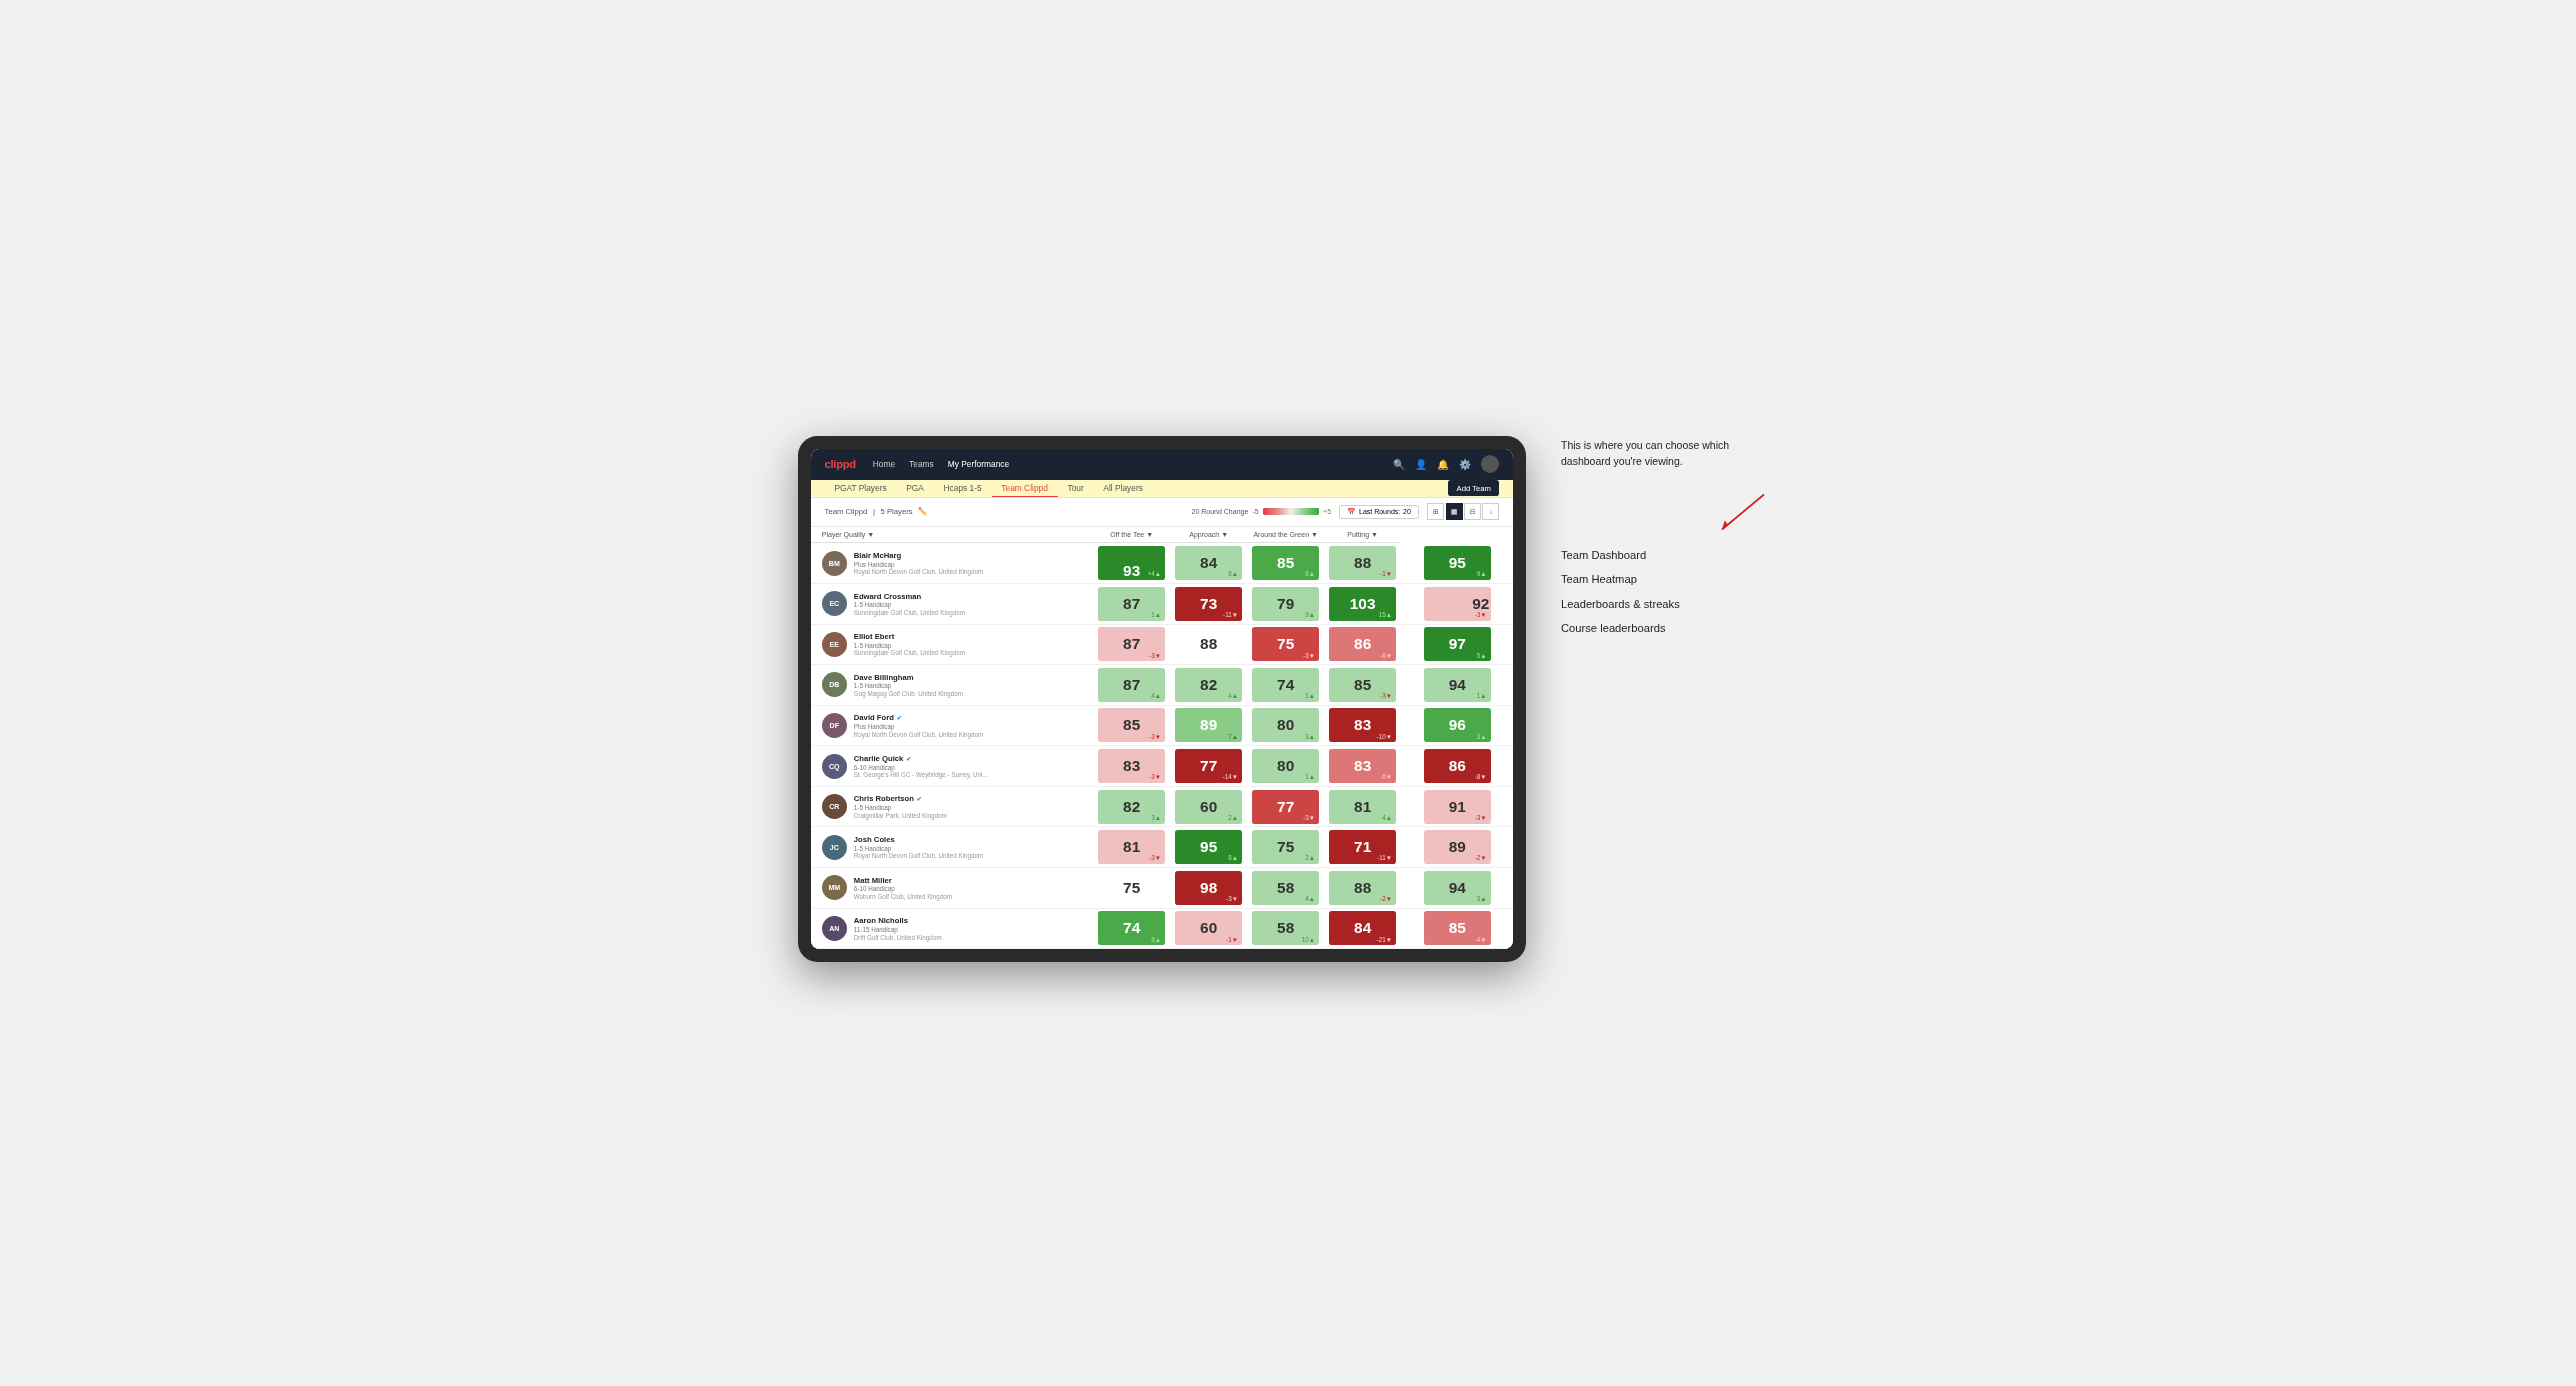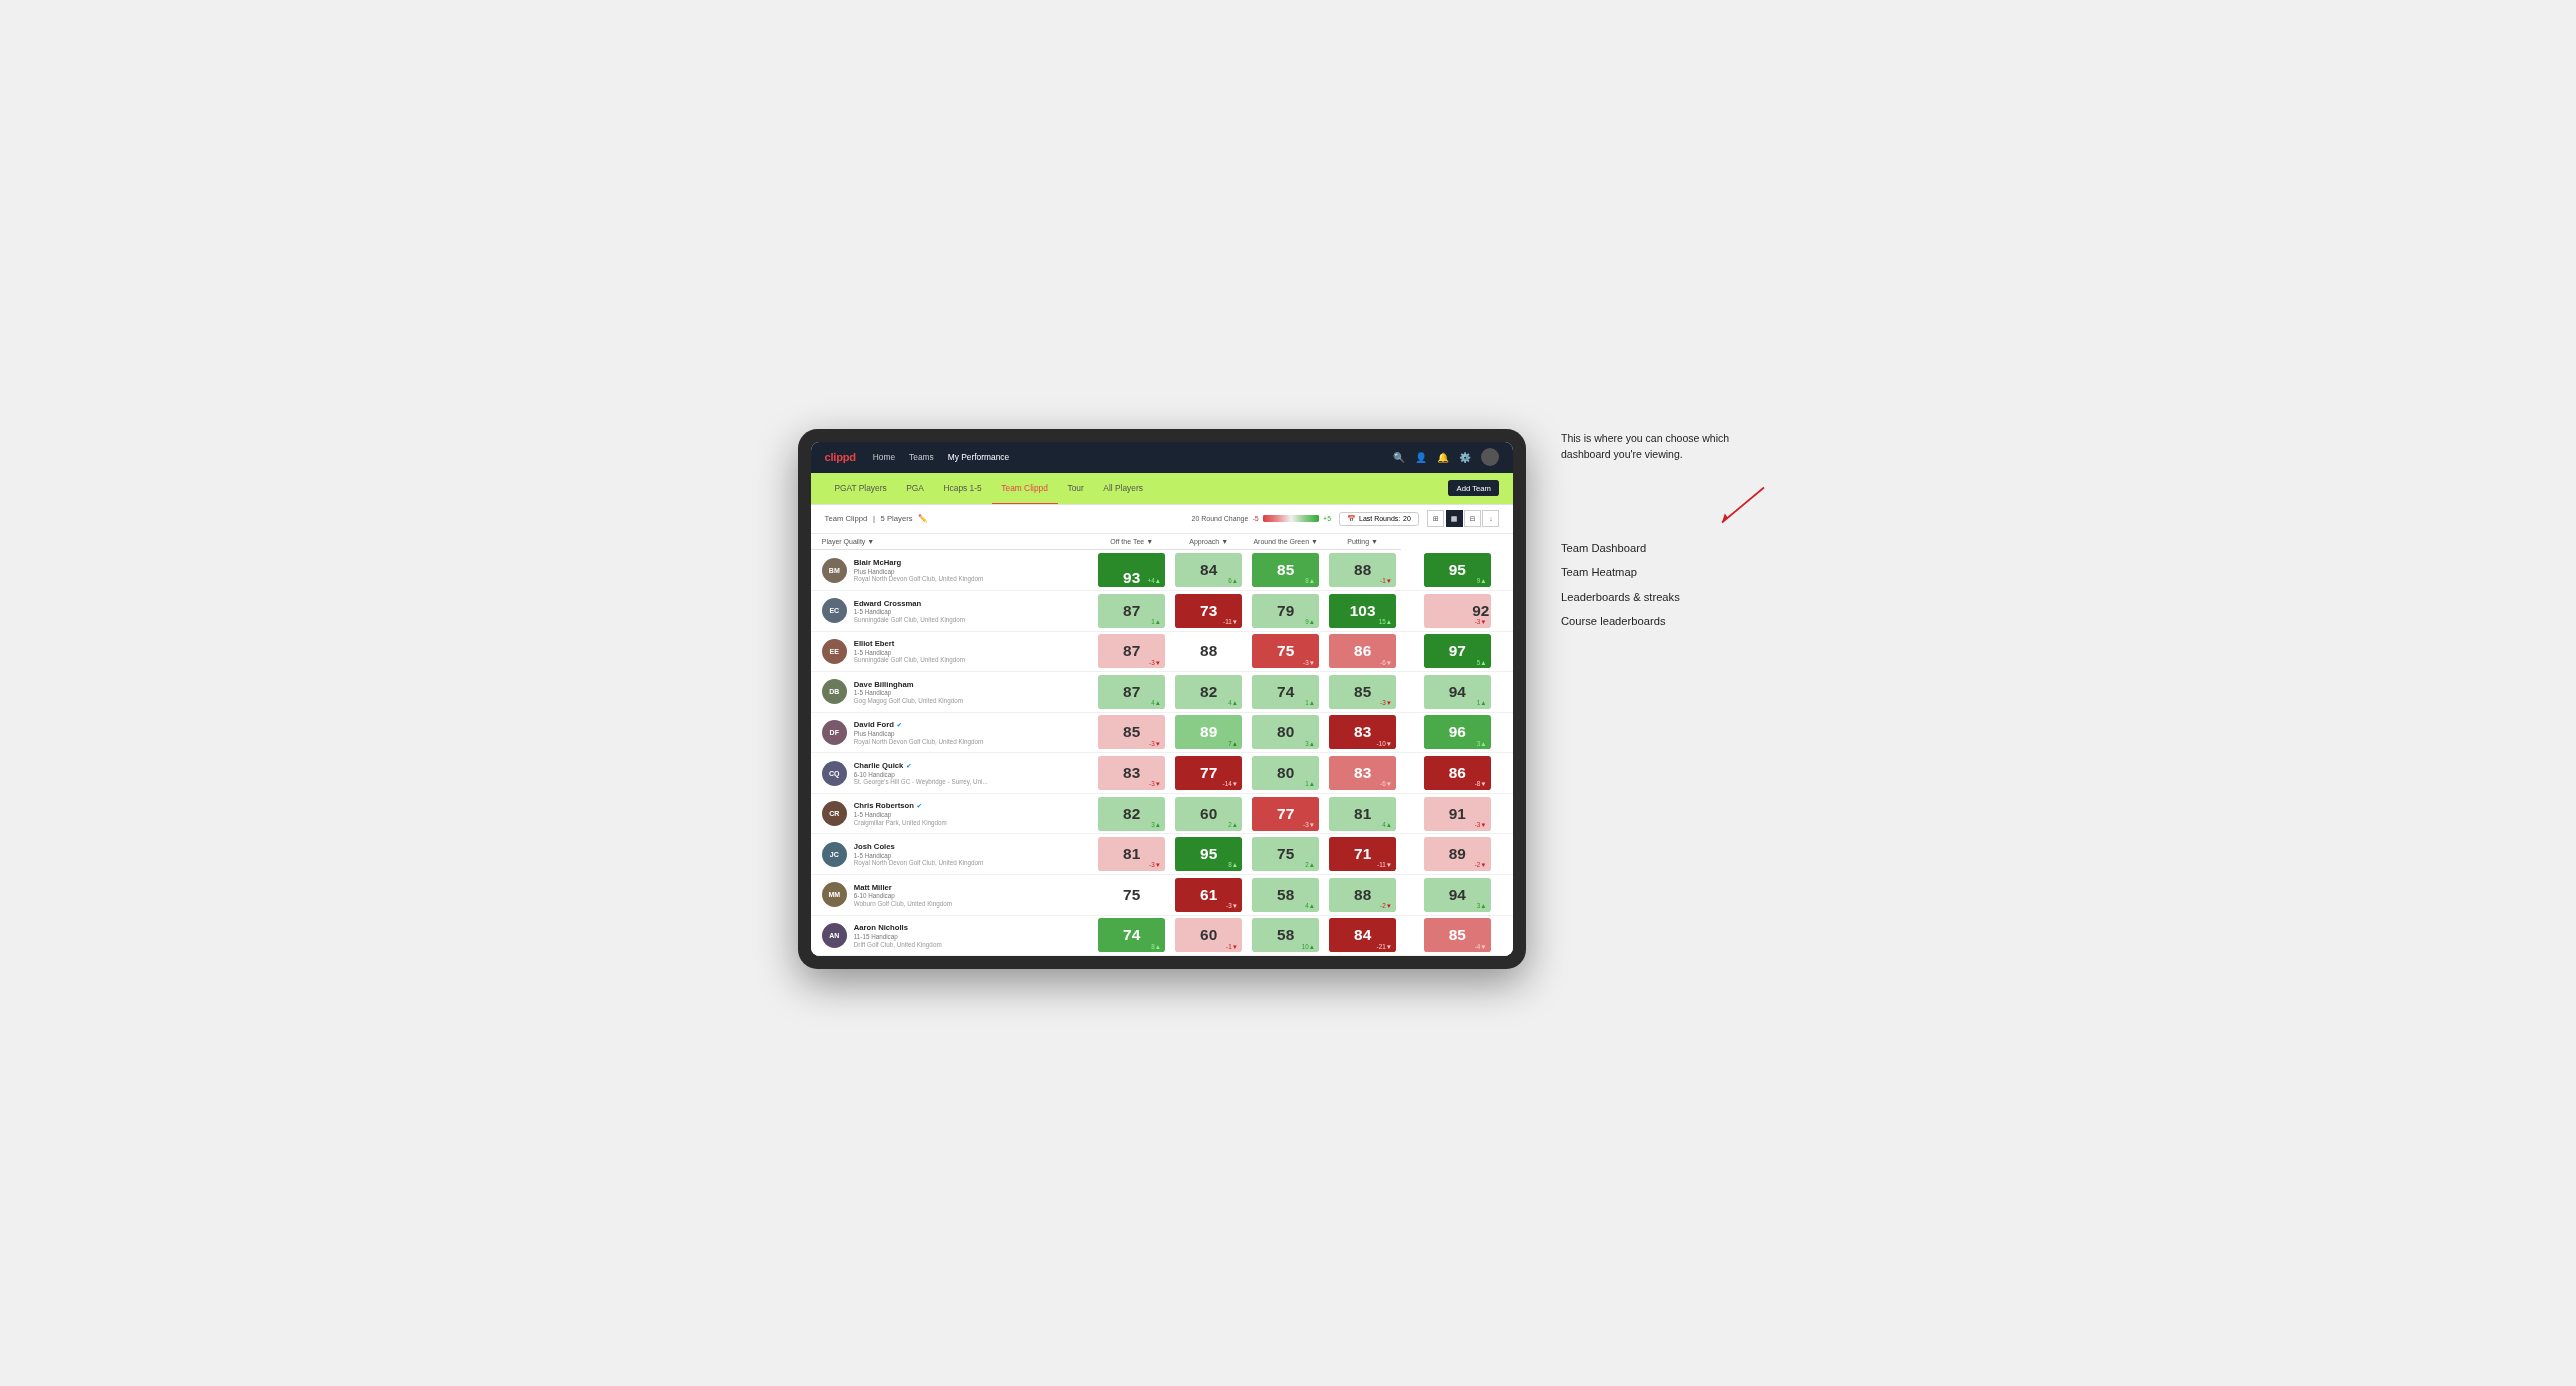--- a/index.html
+++ b/index.html
@@ -87,26 +87,26 @@
     .avatar-circle {
       width: 18px;
       height: 18px;
       background: #555;
       border-radius: 50%;
       cursor: pointer;
     }
 
     
     .sub-nav {
-      background: #bef264;
+      background: #fef9c3;
       border-bottom: 0.7px solid #e0e0e0;
       display: flex;
       align-items: center;
       padding: 0 14px;
-      height: 32px;
+      height: 18px;
       gap: 0;
       justify-content: space-between;
     }
 
     .sub-nav-links {
       display: flex;
       gap: 0;
       height: 100%;
     }
 
@@ -708,21 +708,21 @@
                       <div class="player-name">Matt Miller</div>
                       <div class="player-handicap">6-10 Handicap</div>
                       <div class="player-club">Woburn Golf Club, United Kingdom</div>
                     </div>
                   </div>
                 </td>
                 <td class="score-cell"><div class="score-box" style="background: rgb(255, 255, 255); color: rgb(51, 51, 51);">
                     <span>75</span>
                   </div></td>
                 <td class="score-cell"><div class="score-box" style="background: rgb(170, 34, 34); color: rgb(255, 255, 255);">
-                    <span>61</span>
+                    <span>98</span>
                     <span class="change" style="color: rgb(255, 204, 204);">-3▼</span>
                   </div></td>
                 <td class="score-cell"><div class="score-box" style="background: rgb(168, 216, 168); color: rgb(51, 51, 51);">
                     <span>58</span>
                     <span class="change" style="color: rgb(45, 158, 45);">4▲</span>
                   </div></td>
                 <td class="score-cell"><div class="score-box" style="background: rgb(168, 216, 168); color: rgb(51, 51, 51);">
                     <span>88</span>
                     <span class="change" style="color: rgb(204, 34, 34);">-2▼</span>
                   </div></td>

